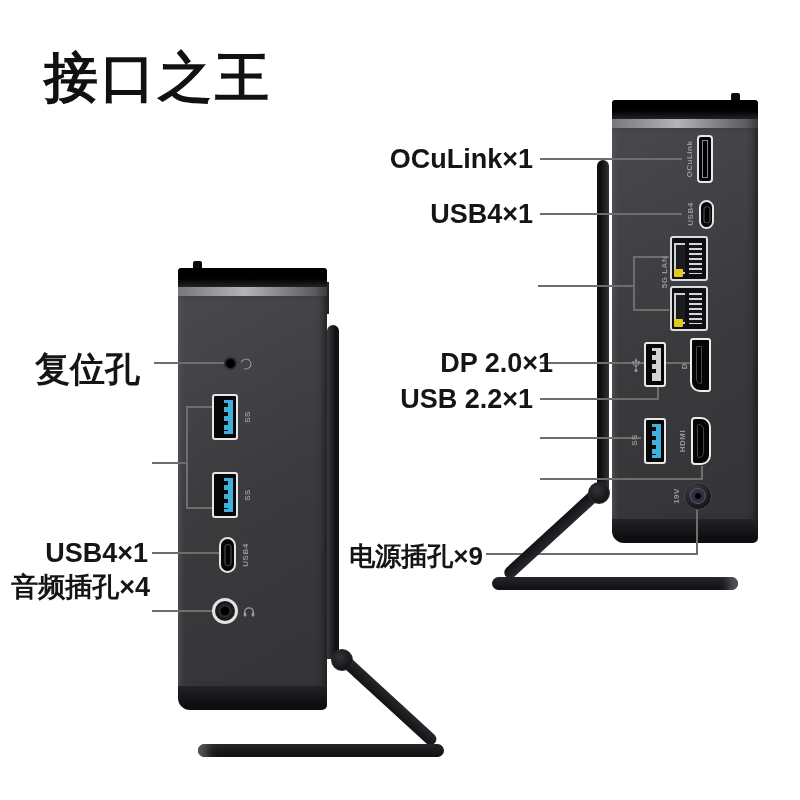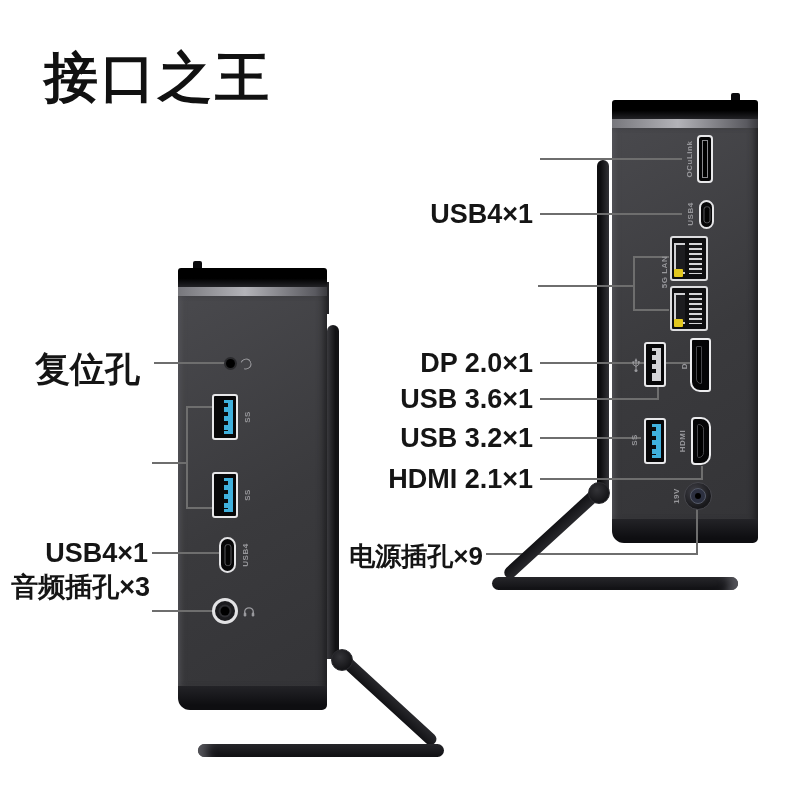--- a/index.html
+++ b/index.html
@@ -133,21 +133,21 @@
   <div class="cline" style="left:152px;top:462px;width:36px;"></div>
   <div class="vline" style="left:186px;top:406px;height:103px;"></div>
   <div class="cline" style="left:186px;top:406px;width:26px;"></div>
   <div class="cline" style="left:186px;top:507px;width:26px;"></div>
   <div class="cline" style="left:152px;top:552px;width:68px;"></div>
   <div class="cline" style="left:152px;top:610px;width:62px;"></div>
 
   <div class="lbl" style="left:12px;top:350px;width:128px;font-size:35px;">复位孔</div>
   <div class="lbl" style="left:20px;top:539px;width:128px;font-size:27px;">USB4×1</div>
   <div class="lbl" style="left:10px;top:572px;width:140px;font-size:27px;line-height:30px;">
-    <div>音频插孔×3</div>
+    <div>音频插孔×4</div>
   </div>
 
   <div class="nub" style="left:731px;top:93px;"></div>
   <div class="device" style="left:612px;top:100px;width:146px;height:443px;">
     <div class="cap"></div>
     <div class="shine"></div>
     <div class="face"></div>
     <div class="base base-r"></div>
   </div>
 
@@ -220,20 +220,19 @@
   <div class="cline" style="left:633px;top:309px;width:36px;"></div>
   <div class="cline" style="left:540px;top:362px;width:151px;"></div>
   <div class="cline" style="left:540px;top:398px;width:119px;"></div>
   <div class="vline" style="left:657px;top:386px;height:14px;"></div>
   <div class="cline" style="left:540px;top:437px;width:101px;"></div>
   <div class="cline" style="left:540px;top:478px;width:163px;"></div>
   <div class="vline" style="left:701px;top:466px;height:14px;"></div>
   <div class="cline" style="left:486px;top:553px;width:212px;"></div>
   <div class="vline" style="left:696px;top:508px;height:47px;"></div>
 
+  <div class="lbl" style="left:380px;top:145px;width:153px;font-size:27px;">OCuLink×1</div>
   <div class="lbl" style="left:380px;top:200px;width:153px;font-size:27px;">USB4×1</div>
-  <div class="lbl" style="left:380px;top:349px;width:153px;font-size:27px;">DP 2.0×1</div>
-  <div class="lbl" style="left:380px;top:385px;width:153px;font-size:27px;">USB 3.6×1</div>
-  <div class="lbl" style="left:380px;top:424px;width:153px;font-size:27px;">USB 3.2×1</div>
-  <div class="lbl" style="left:380px;top:465px;width:153px;font-size:27px;">HDMI 2.1×1</div>
+  <div class="lbl" style="left:400px;top:349px;width:153px;font-size:27px;">DP 2.0×1</div>
+  <div class="lbl" style="left:380px;top:385px;width:153px;font-size:27px;">USB 2.2×1</div>
   <div class="lbl" style="left:340px;top:542px;width:143px;font-size:26px;">电源插孔×9</div>
 
 </div>
 
 </body></html>

